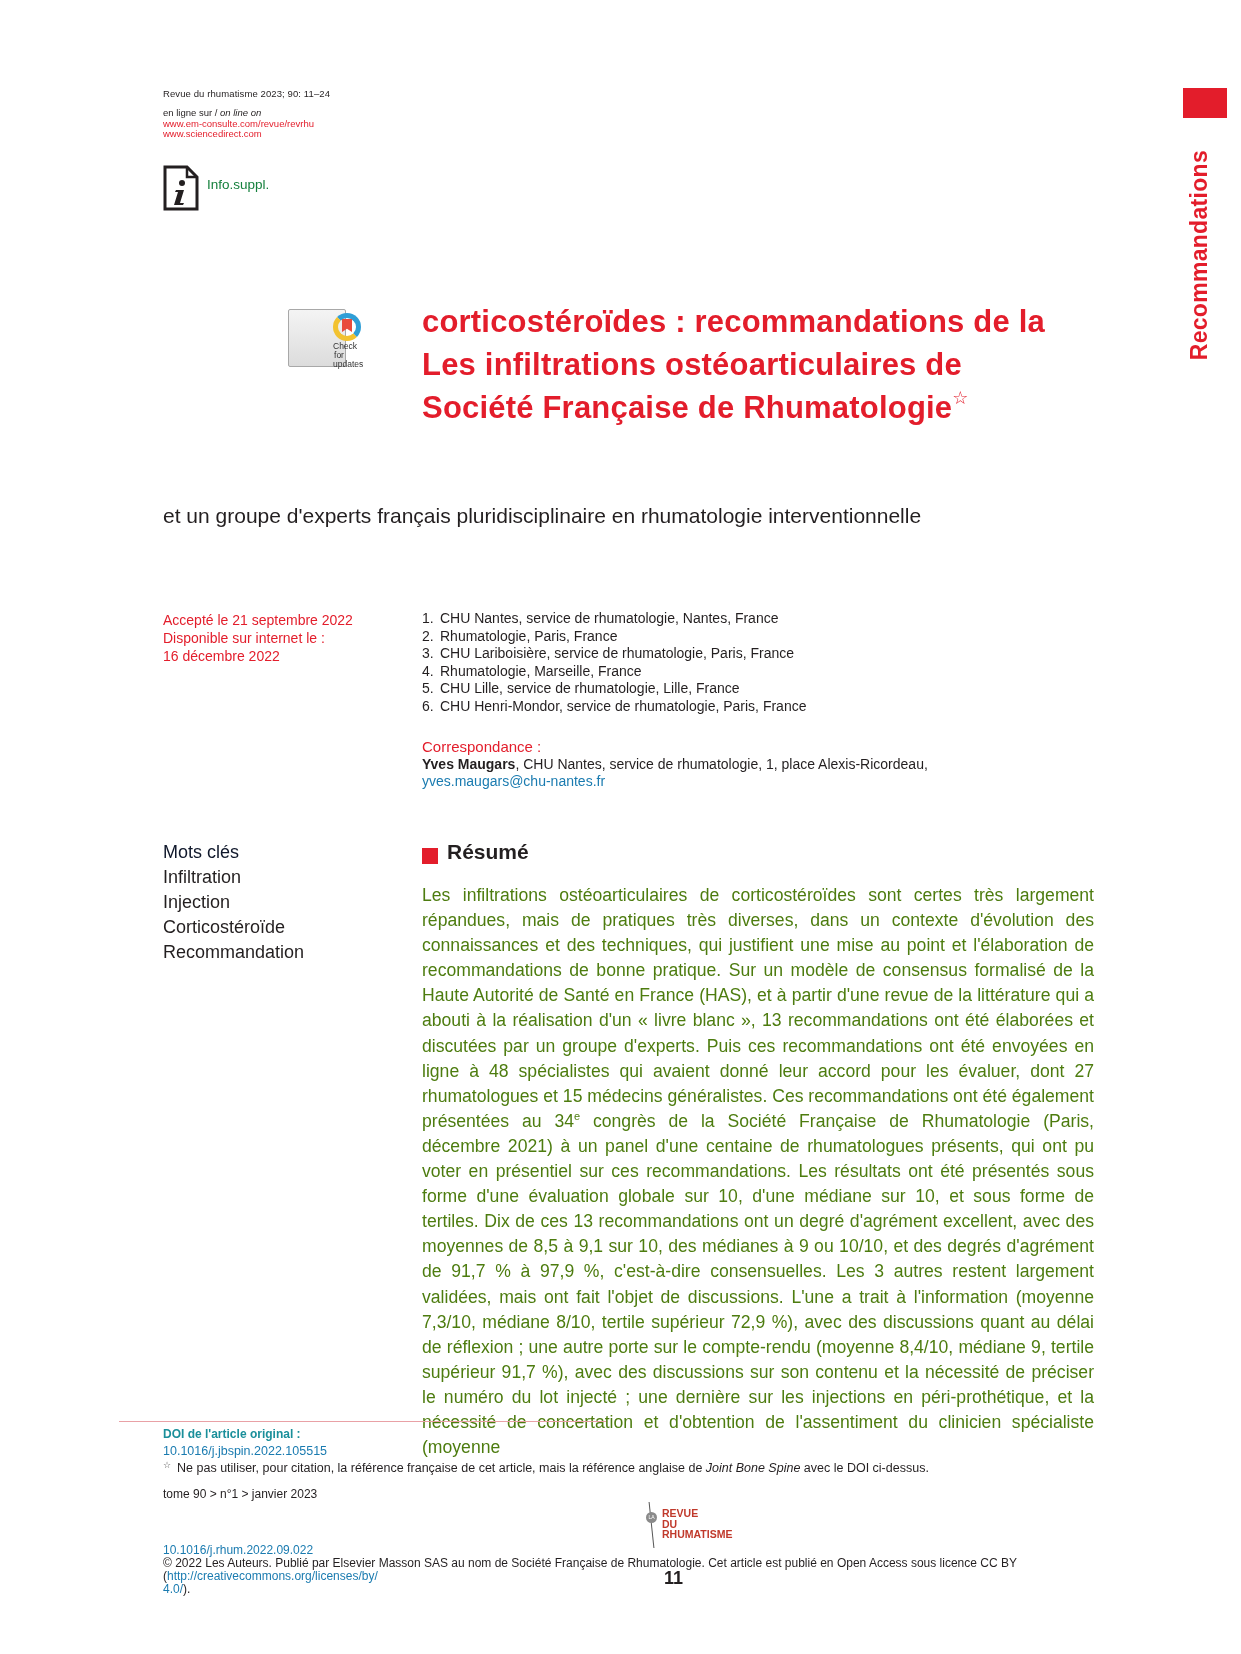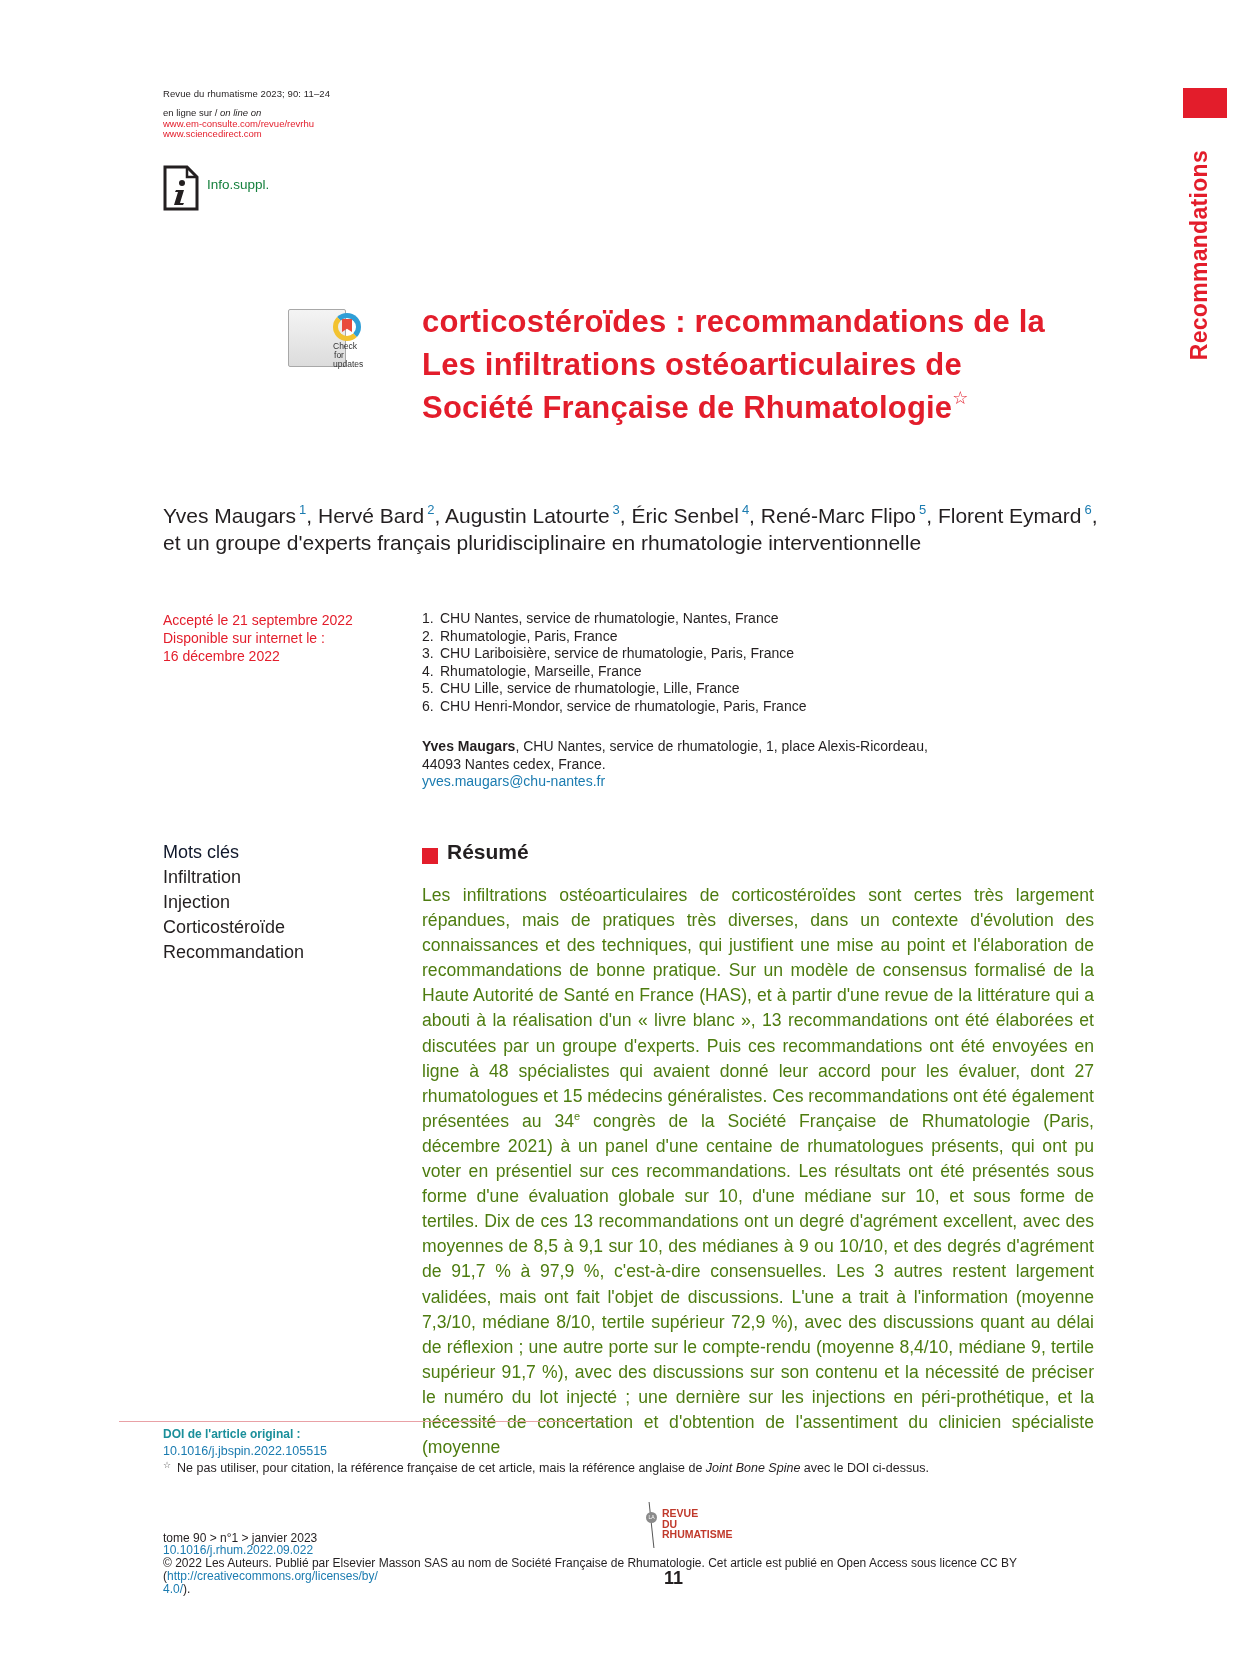--- a/index.html
+++ b/index.html
@@ -71,21 +71,21 @@
   .footnote i { font-style: italic; }
 
   
   .logo { left: 602px; top: 1502px; display: flex; }
   .logo .stem { width: 12px; height: 46px; position: relative; }
   .logo .stem .line { position: absolute; left: 5px; top: 0; width: 1px; height: 46px; background: #555; transform: skewX(6deg); }
   .logo .stem .dot { position: absolute; left: 0; top: 10px; width: 11px; height: 11px; border-radius: 50%; background: #8a8a8a; color: #fff; font-size: 5px; text-align: center; line-height: 11px; font-family: "Liberation Sans", sans-serif; }
   .logo .words { font-family: "Liberation Sans", sans-serif; font-weight: bold; color: #c0392b; font-size: 10.5px; line-height: 10.5px; margin-left: 4px; margin-top: 6px; }
 
   
-  .issue { left: 119px; top: 1532px; font-size: 12px; line-height: 12px; color: #231f20; }
+  .issue { left: 119px; top: 1488px; font-size: 12px; line-height: 12px; color: #231f20; }
   .doi { left: 119px; top: 1544px; font-size: 12px; line-height: 12px; color: #1a7bb0; }
   .copyright { left: 119px; top: 1557px; width: 1000px; font-size: 12px; line-height: 13px; color: #231f20; }
   .copyright .lnk { color: #1a7bb0; }
   .pagenum { left: 620px; top: 1568px; font-family: "Liberation Sans", sans-serif; font-size: 18px; font-weight: bold; color: #231f20; }
 </style>
 </head>
 <body>
 
 <div class="abs journal-ref">Revue du rhumatisme 2023; 90: 11–24</div>
 <div class="abs online">
@@ -121,49 +121,41 @@
   </div>
 </div>
 
 <h1 class="abs title">
   <div>corticostéroïdes : recommandations de la</div>
   <div>Les infiltrations ostéoarticulaires de</div>
   <div><span>Société Française de Rhumatologie</span><sup>☆</sup></div>
 </h1>
 
 <div class="abs authors">
-  <div>
-    <span>Yves Maugars</span><sup>1</sup>,
-    <span>Hervé Bard</span><sup>2</sup>,
-    <span>Augustin Latourte</span><sup>3</sup>,
-    <span>Éric Senbel</span><sup>4</sup>,
-    <span>René-Marc Flipo</span><sup>5</sup>,
-    <span>Florent Eymard</span><sup>6</sup>,
-  </div>
   <div>et un groupe d'experts français pluridisciplinaire en rhumatologie interventionnelle</div>
 </div>
 
 <div class="abs dates">
   <div>Accepté le 21 septembre 2022</div>
   <div>Disponible sur internet le :</div>
   <div>16 décembre 2022</div>
 </div>
 
 <ol class="abs affils">
   <li><span class="n">1.</span><span>CHU Nantes, service de rhumatologie, Nantes, France</span></li>
   <li><span class="n">2.</span><span>Rhumatologie, Paris, France</span></li>
   <li><span class="n">3.</span><span>CHU Lariboisière, service de rhumatologie, Paris, France</span></li>
   <li><span class="n">4.</span><span>Rhumatologie, Marseille, France</span></li>
   <li><span class="n">5.</span><span>CHU Lille, service de rhumatologie, Lille, France</span></li>
   <li><span class="n">6.</span><span>CHU Henri-Mondor, service de rhumatologie, Paris, France</span></li>
 </ol>
 
 <div class="abs corr">
+  <div class="head">Correspondance :</div>
   <div><b>Yves Maugars</b><span>, CHU Nantes, service de rhumatologie, 1, place Alexis-Ricordeau,</span></div>
-  <div>44093 Nantes cedex, France.</div>
   <a class="email">yves.maugars@chu-nantes.fr</a>
 </div>
 
 <div class="abs kw">
   <div class="head">Mots clés</div>
   <div>Infiltration</div>
   <div>Injection</div>
   <div>Corticostéroïde</div>
   <div>Recommandation</div>
 </div>

